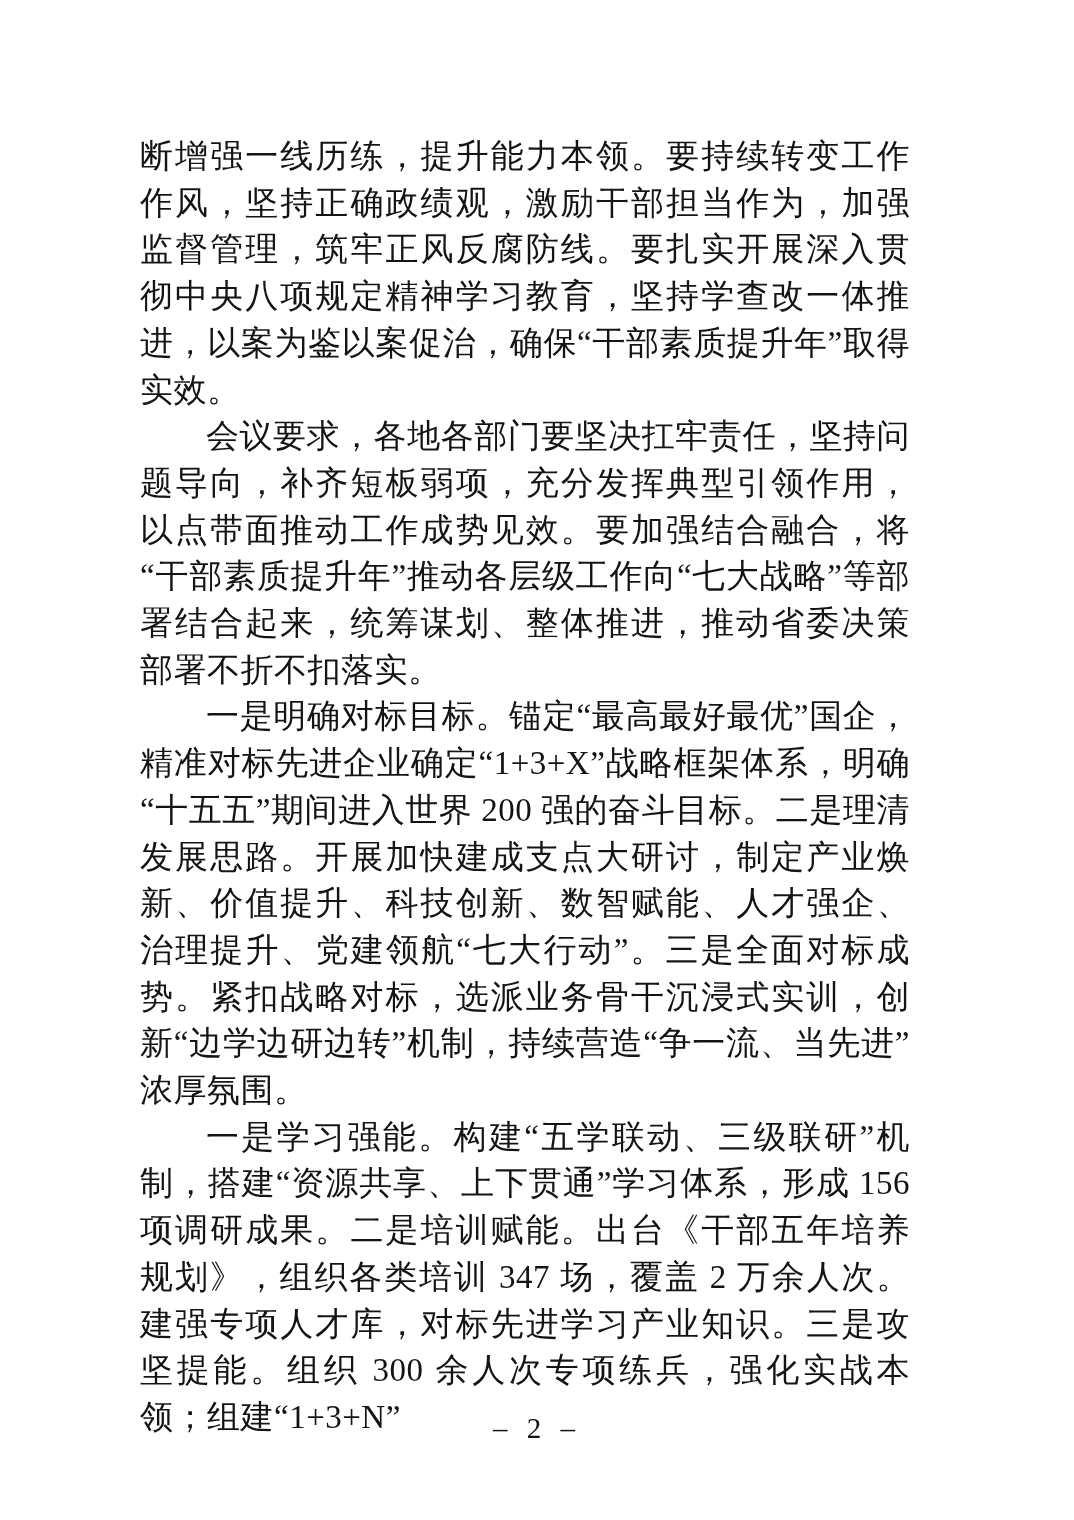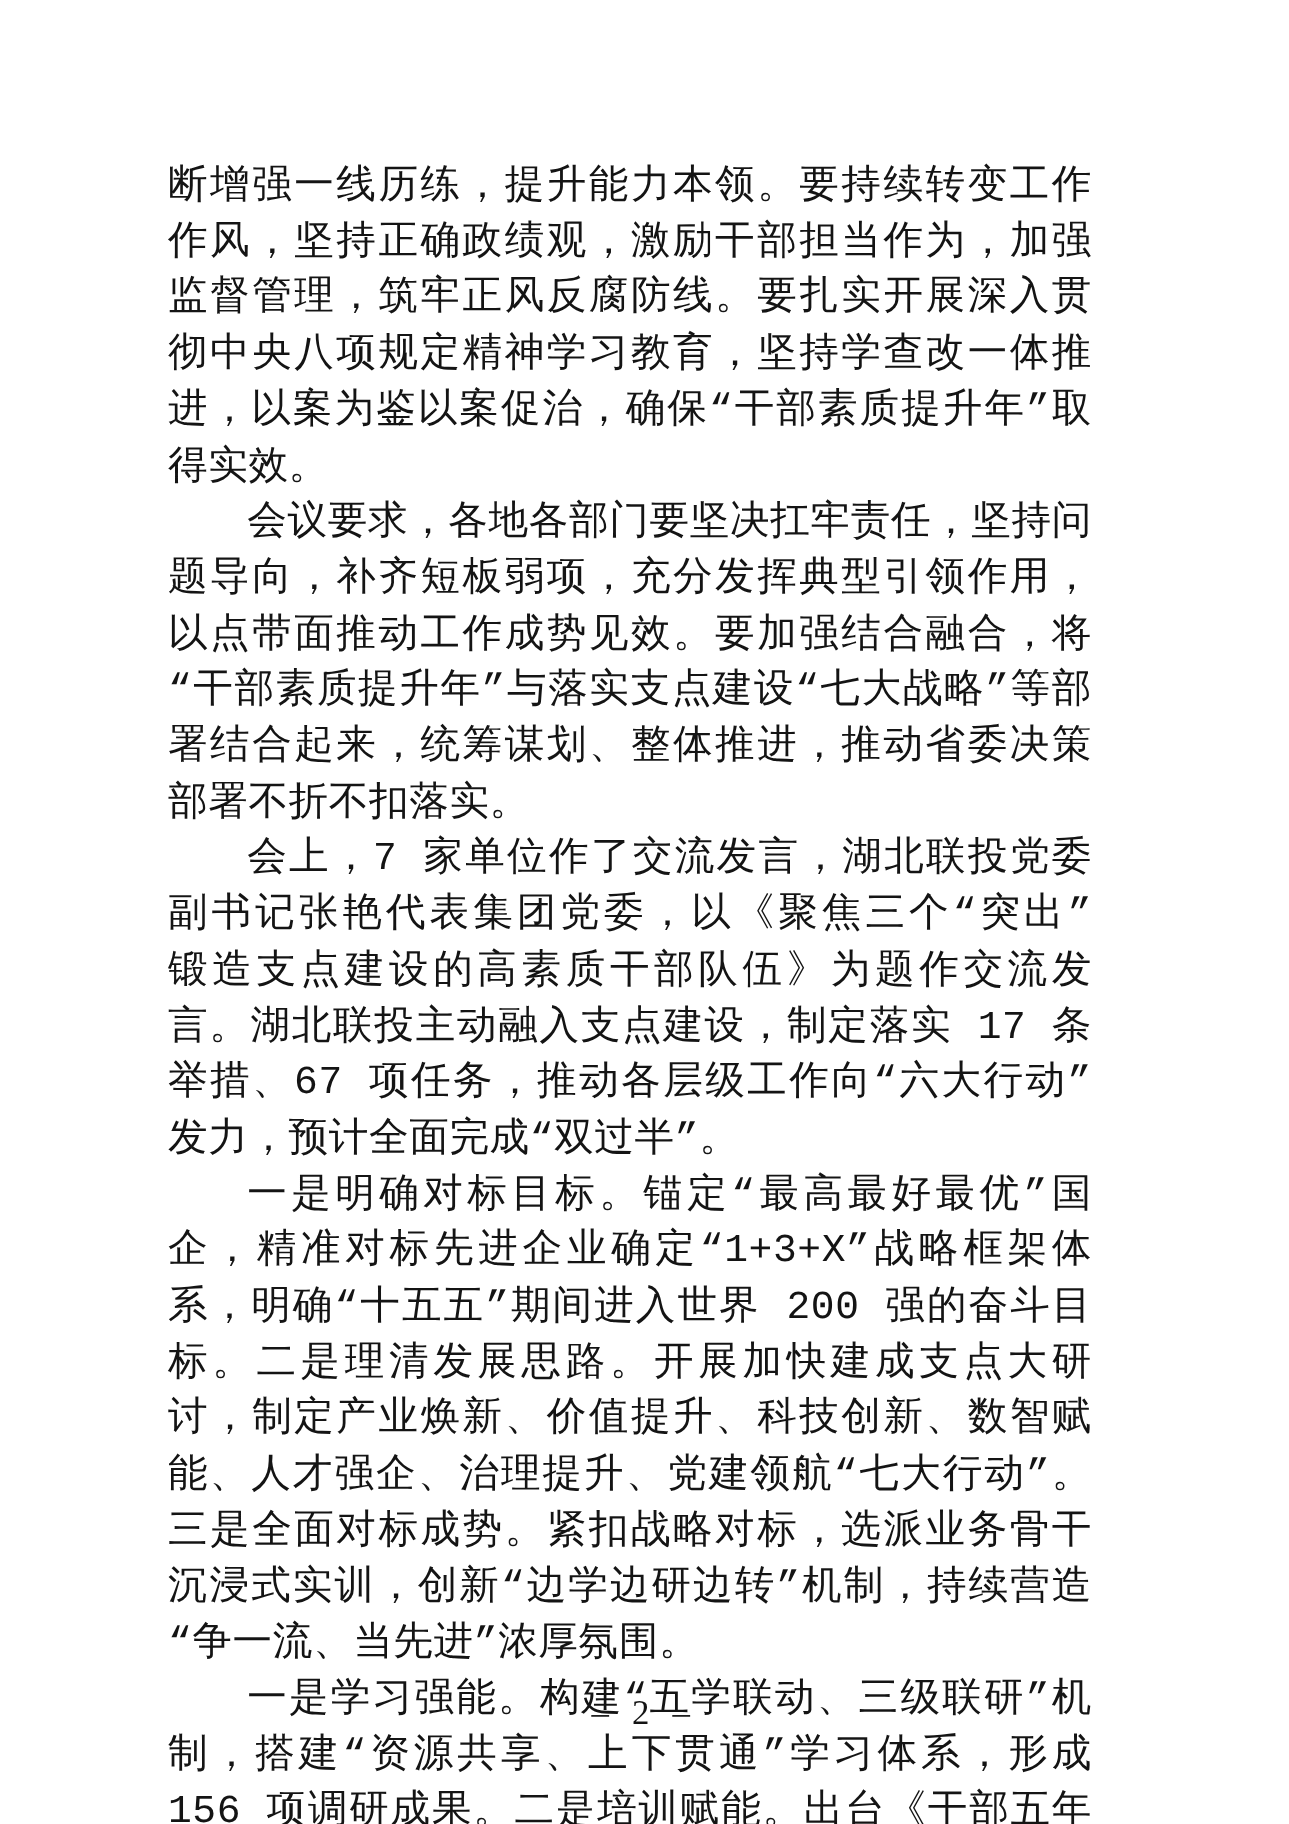--- a/index.html
+++ b/index.html
@@ -27,21 +27,20 @@
     width: 770px;
     font-size: 33px;
     line-height: 46.7px;
     text-align: justify;
     text-justify: inter-ideograph;
     letter-spacing: 0.5px;
   }
   .para {
     margin: 0;
     padding: 0;
-    font-family: Liberation Mono, monospace;
   }
   .para.indent {
     text-indent: 2em;
   }
   .page-number {
     position: absolute;
     top: 1412px;
     left: 0;
     width: 100%;
     text-align: center;
@@ -50,19 +49,18 @@
     color: #141414;
   }
 </style>
 </head>
 <body>
 
 <div class="page">
   <div class="text-block">
 
   <p class="para">断增强一线历练，提升能力本领。要持续转变工作作风，坚持正确政绩观，激励干部担当作为，加强监督管理，筑牢正风反腐防线。要扎实开展深入贯彻中央八项规定精神学习教育，坚持学查改一体推进，以案为鉴以案促治，确保“干部素质提升年”取得实效。</p>
-      <p class="para indent">会议要求，各地各部门要坚决扛牢责任，坚持问题导向，补齐短板弱项，充分发挥典型引领作用，以点带面推动工作成势见效。要加强结合融合，将“干部素质提升年”与落实支点建设“七大战略”等部署结合起来，统筹谋划、整体推进，推动省委决策部署不折不扣落实。</p>
-      <p class="para indent">会上，7 家单位作了交流发言，湖北联投党委副书记张艳代表集团党委，以《聚焦三个“突出”　锻造支点建设的高素质干部队伍》为题作交流发言。湖北联投主动融入支点建设，制定落实 17 条举措、67 项任务，推动各层级工作向“六大行动”发力，预计全面完成“双过半”。</p>
+      <p class="para indent">会议要求，各地各部门要坚决扛牢责任，坚持问题导向，补齐短板弱项，充分发挥典型引领作用，以点带面推动工作成势见效。要加强结合融合，将“干部素质提升年”推动各层级工作向“七大战略”等部署结合起来，统筹谋划、整体推进，推动省委决策部署不折不扣落实。</p>
       <p class="para indent">一是明确对标目标。锚定“最高最好最优”国企，精准对标先进企业确定“1+3+X”战略框架体系，明确“十五五”期间进入世界 200 强的奋斗目标。二是理清发展思路。开展加快建成支点大研讨，制定产业焕新、价值提升、科技创新、数智赋能、人才强企、治理提升、党建领航“七大行动”。三是全面对标成势。紧扣战略对标，选派业务骨干沉浸式实训，创新“边学边研边转”机制，持续营造“争一流、当先进”浓厚氛围。</p>
       <p class="para indent">一是学习强能。构建“五学联动、三级联研”机制，搭建“资源共享、上下贯通”学习体系，形成 156 项调研成果。二是培训赋能。出台《干部五年培养规划》，组织各类培训 347 场，覆盖 2 万余人次。建强专项人才库，对标先进学习产业知识。三是攻坚提能。组织 300 余人次专项练兵，强化实战本领；组建“1+3+N”</p>
     </div>
   <div class="page-number">– 2 –</div>
 </div>
 
 </body></html>

